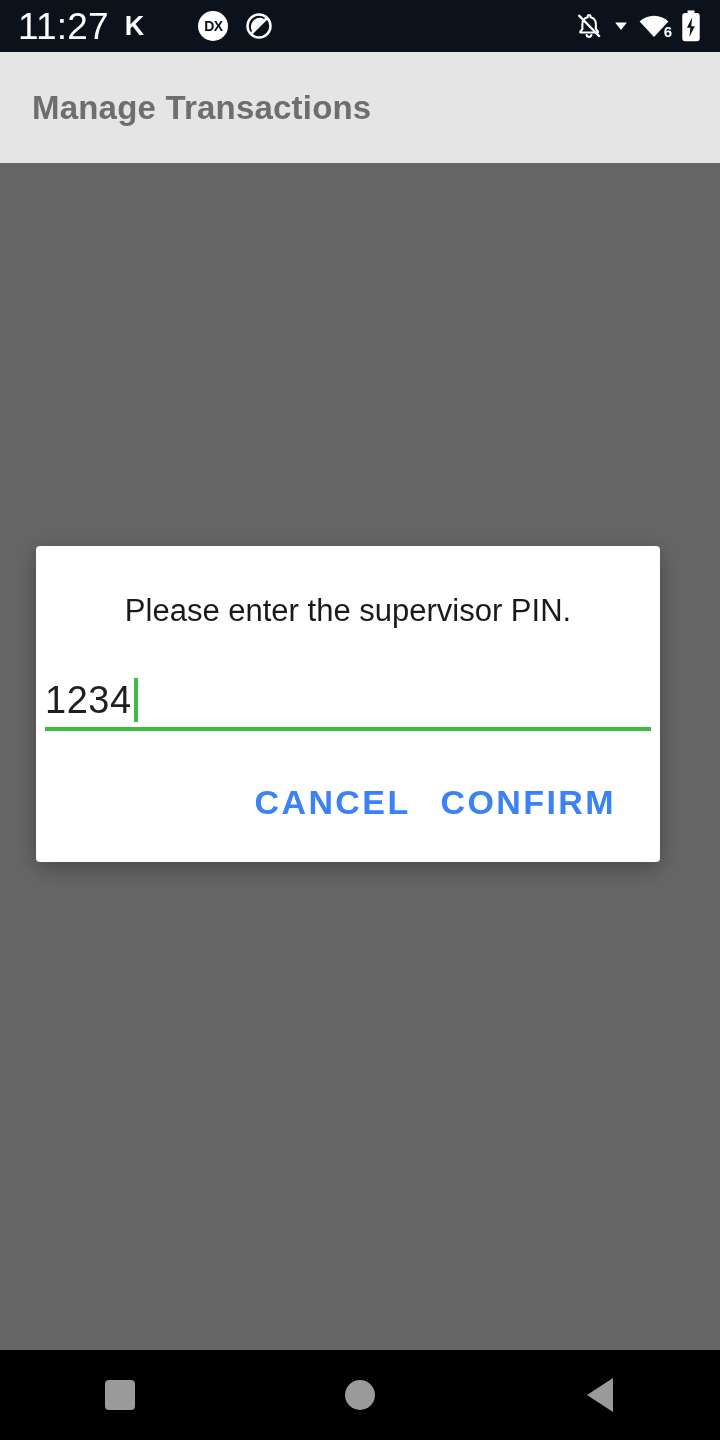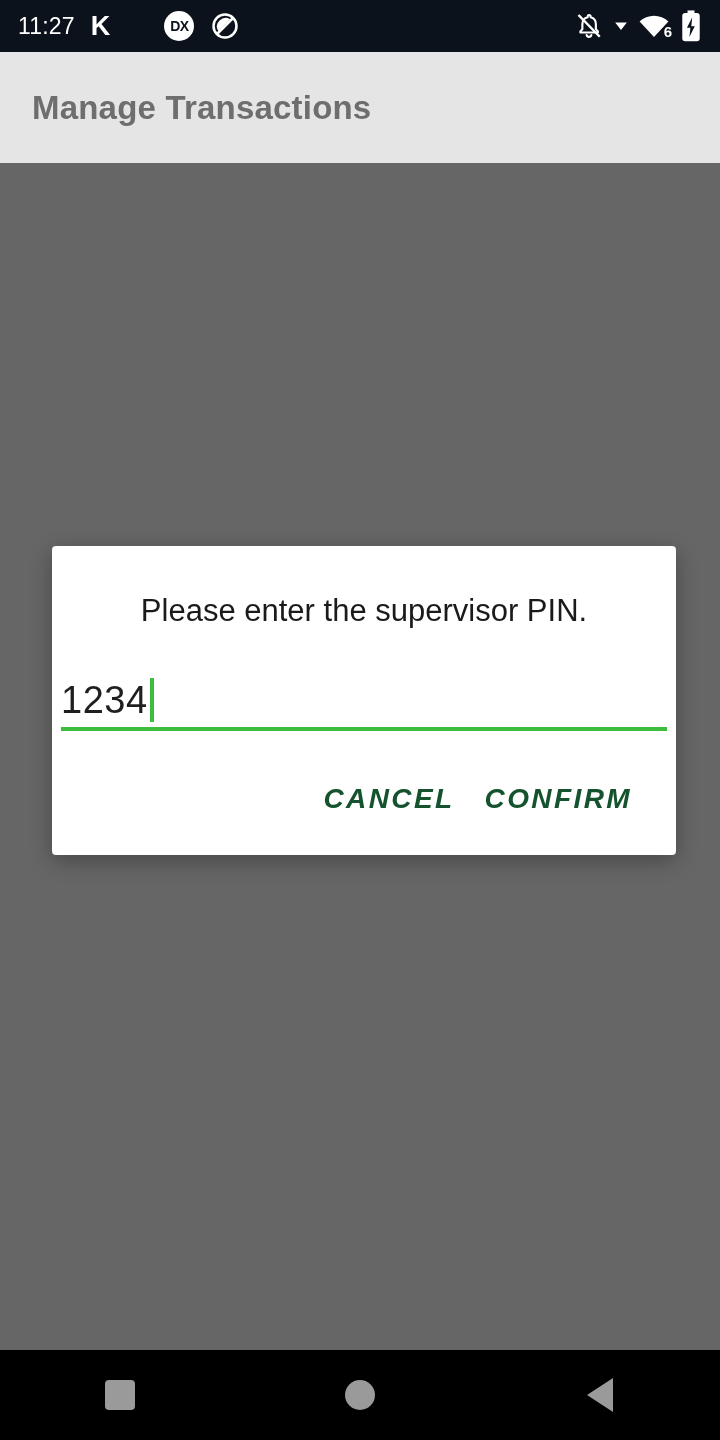--- a/index.html
+++ b/index.html
@@ -22,21 +22,21 @@
     width:720px; height:52px;
     background:#0b121c;
     display:flex; align-items:center;
     padding:0 18px;
     z-index:5;
   }
   #status-left { display:flex; align-items:center; gap:16px; }
   #status-right { display:flex; align-items:center; gap:10px; margin-left:auto; }
   .clock {
     color:#ffffff;
-    font-size:23px;
+    font-size:37px;
     font-weight:400;
     letter-spacing:0.2px;
     line-height:1;
   }
   .si { display:flex; align-items:center; justify-content:center; }
 
   .k-icon {
     color:#ffffff; font-size:27px; font-weight:700;
     line-height:1; font-family:"Liberation Sans", sans-serif;
   }
@@ -69,21 +69,21 @@
   #scrim {
     position:absolute; top:163px; left:0;
     width:720px; height:1187px;
     background:#666666;
     z-index:3;
   }
 
   
   #dialog {
     position:absolute;
-    left:52px; top:546px;
+    left:36px; top:546px;
     width:624px;
     background:#ffffff;
     border-radius:4px;
     z-index:6;
     padding:0;
     box-shadow:0 6px 22px rgba(0,0,0,0.30);
   }
   #dialog-title {
     color:#1a1a1a;
     font-size:31px;
@@ -116,28 +116,27 @@
     background:#3dbd3d;
     margin-top:8px;
   }
   #dialog-actions {
     display:flex; justify-content:flex-end; align-items:center;
     gap:14px;
     padding:38px 36px 30px 24px;
   }
   .dlg-btn {
     background:none; border:none;
-    color:#14532d;
+    color:#3b82f6;
     font-family:"Liberation Sans", sans-serif;
-    font-size:28px;
+    font-size:34px;
     font-weight:700;
     letter-spacing:2.4px;
     padding:10px 8px;
     cursor:pointer;
-    font-style:italic;
   }
 
   
   #nav-bar {
     position:absolute; bottom:0; left:0;
     width:720px; height:90px;
     background:#000000;
     display:flex; align-items:center; justify-content:space-around;
     z-index:5;
   }

